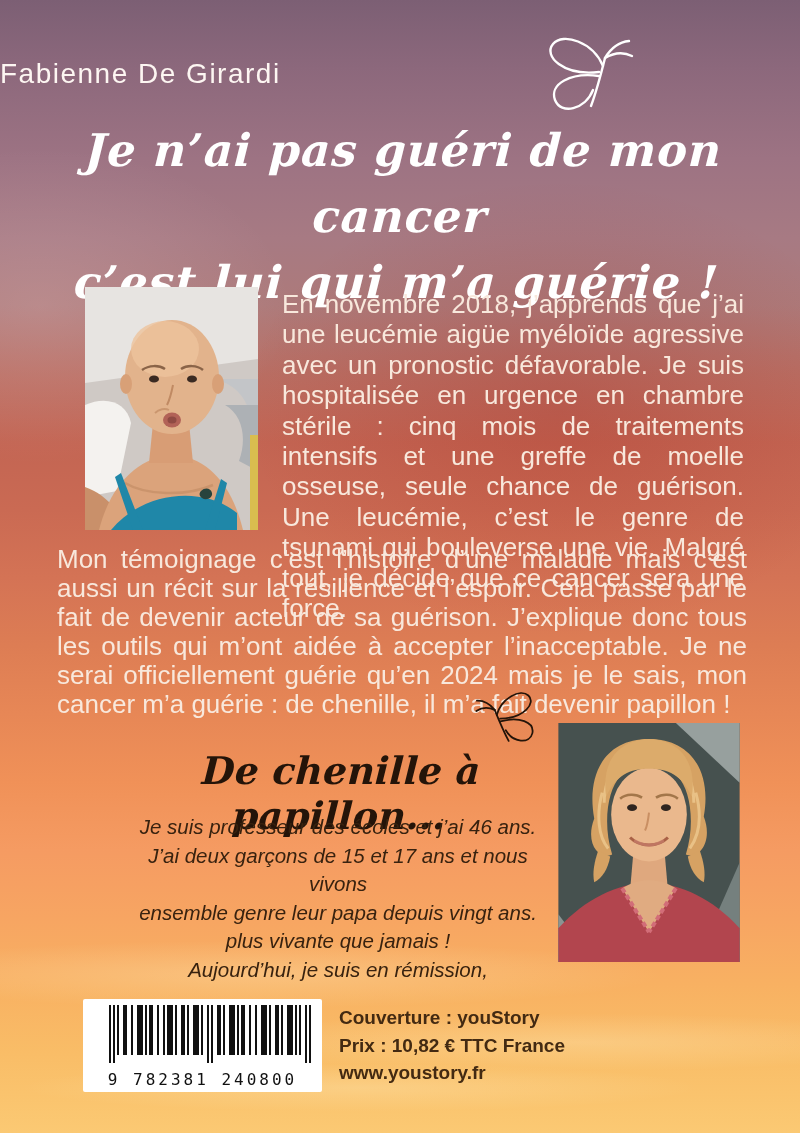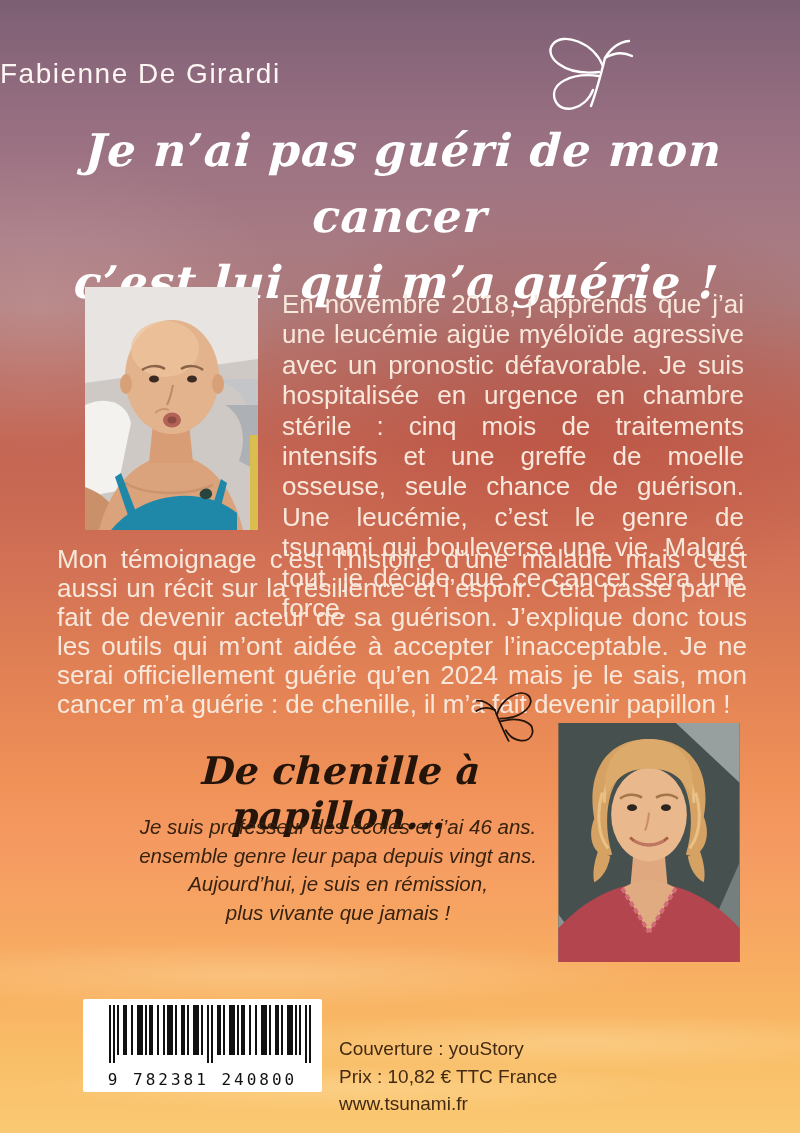--- a/index.html
+++ b/index.html
@@ -53,21 +53,21 @@
   .barcode-box{
     top:999px;left:83px;width:239px;height:93px;background:#ffffff;border-radius:2px;
   }
   .barcode-box svg{display:block;margin:0 auto;}
   .barcode-number{
     position:absolute;bottom:3px;left:0;width:100%;text-align:center;
     font-family:"DejaVu Sans Mono",monospace;font-size:16px;letter-spacing:3px;color:#111;
     white-space:nowrap;
   }
   .imprint{
-    top:1004px;left:339px;color:#432a12;font-size:19px;line-height:27.5px;font-weight:400;margin-top:31px;
+    top:1004px;left:339px;color:#432a12;font-size:19px;line-height:27.5px;font-weight:700;
   }
 </style>
 </head>
 <body>
 
 <div class="cover">
 
   <div class="abs author">Fabienne De Girardi</div>
 
   <svg class="abs bfly-white" viewBox="0 0 100 92">
@@ -135,23 +135,24 @@
       <path d="M58 44 C30 40 8 52 14 68 C20 83 44 78 52 58"></path>
       <path d="M64 26 C70 16 78 10 88 9"></path>
       <path d="M64 26 C74 20 83 20 91 24"></path>
     </g>
   </svg>
 
   <div class="abs bio-heading script">De chenille à papillon...</div>
 
   <div class="abs bio">
     <div>Je suis professeur des écoles et j’ai 46 ans.</div>
+    <div>J’ai deux garçons de 15 et 17 ans et nous vivons</div>
     <div>ensemble genre leur papa depuis vingt ans.</div>
+    <div>plus vivante que jamais !</div>
     <div>Aujourd’hui, je suis en rémission,</div>
-    <div>plus vivante que jamais !</div>
   </div>
 
   <svg class="abs photo photo2" viewBox="0 0 182 240">
     <rect width="182" height="240" fill="#46514f"></rect>
     <path d="M118 0 L182 0 L182 60 Z" fill="#97a09e"></path>
     <path d="M182 140 L182 240 L138 240 Z" fill="#75807e"></path>
     <path d="M0 192 L36 240 L0 240 Z" fill="#8a9492"></path>
 
     <path d="M91 16 C46 16 28 52 36 96 C26 122 42 138 54 132 C44 100 50 66 62 54 C76 40 106 40 120 54 C132 66 138 100 128 132 C140 138 156 120 146 94 C154 50 134 16 91 16 Z" fill="#d6a263"></path>
     <path d="M44 70 C38 92 40 114 50 126 M138 70 C144 92 142 112 132 126 M60 40 C50 52 46 66 46 80 M122 40 C132 52 136 66 136 80" stroke="#edc98e" stroke-width="3" fill="none" opacity="0.8"></path>
@@ -216,16 +217,16 @@
         <rect x="222" y="6" width="2" height="58"></rect>
           <rect x="226" y="6" width="2" height="58"></rect>
       </g>
     </svg>
     <div class="barcode-number">9 782381 240800</div>
   </div>
 
   <div class="abs imprint">
     <div>Couverture : youStory</div>
     <div>Prix : 10,82 € TTC France</div>
-    <div>www.tsunami.fr</div>
+    <div>www.youstory.fr</div>
   </div>
 
 </div>
 
 </body></html>

